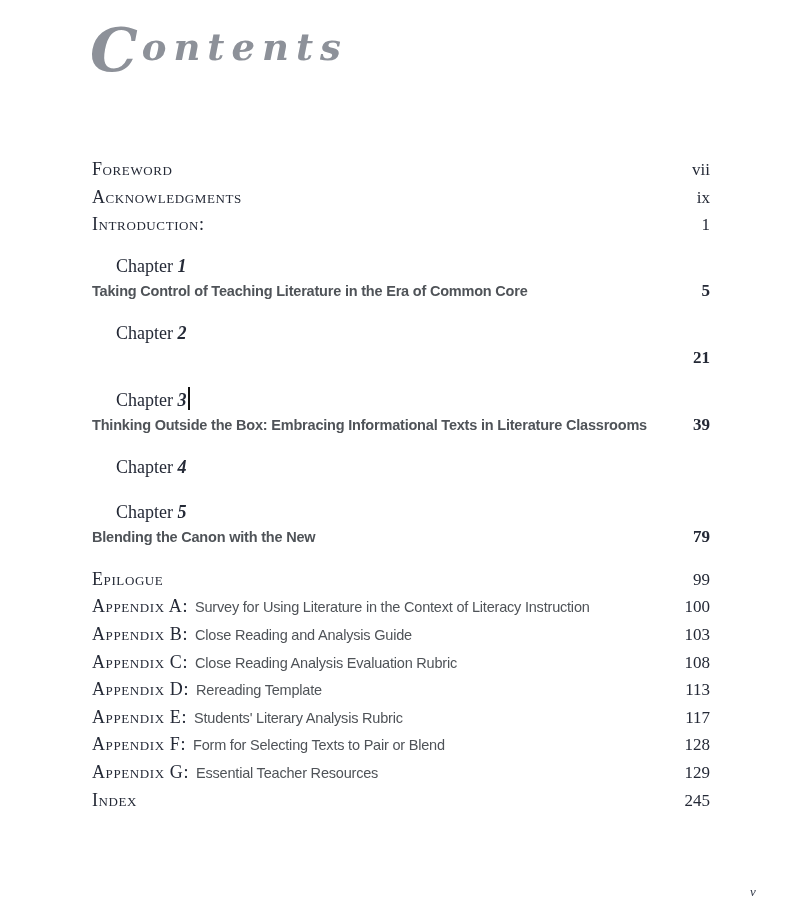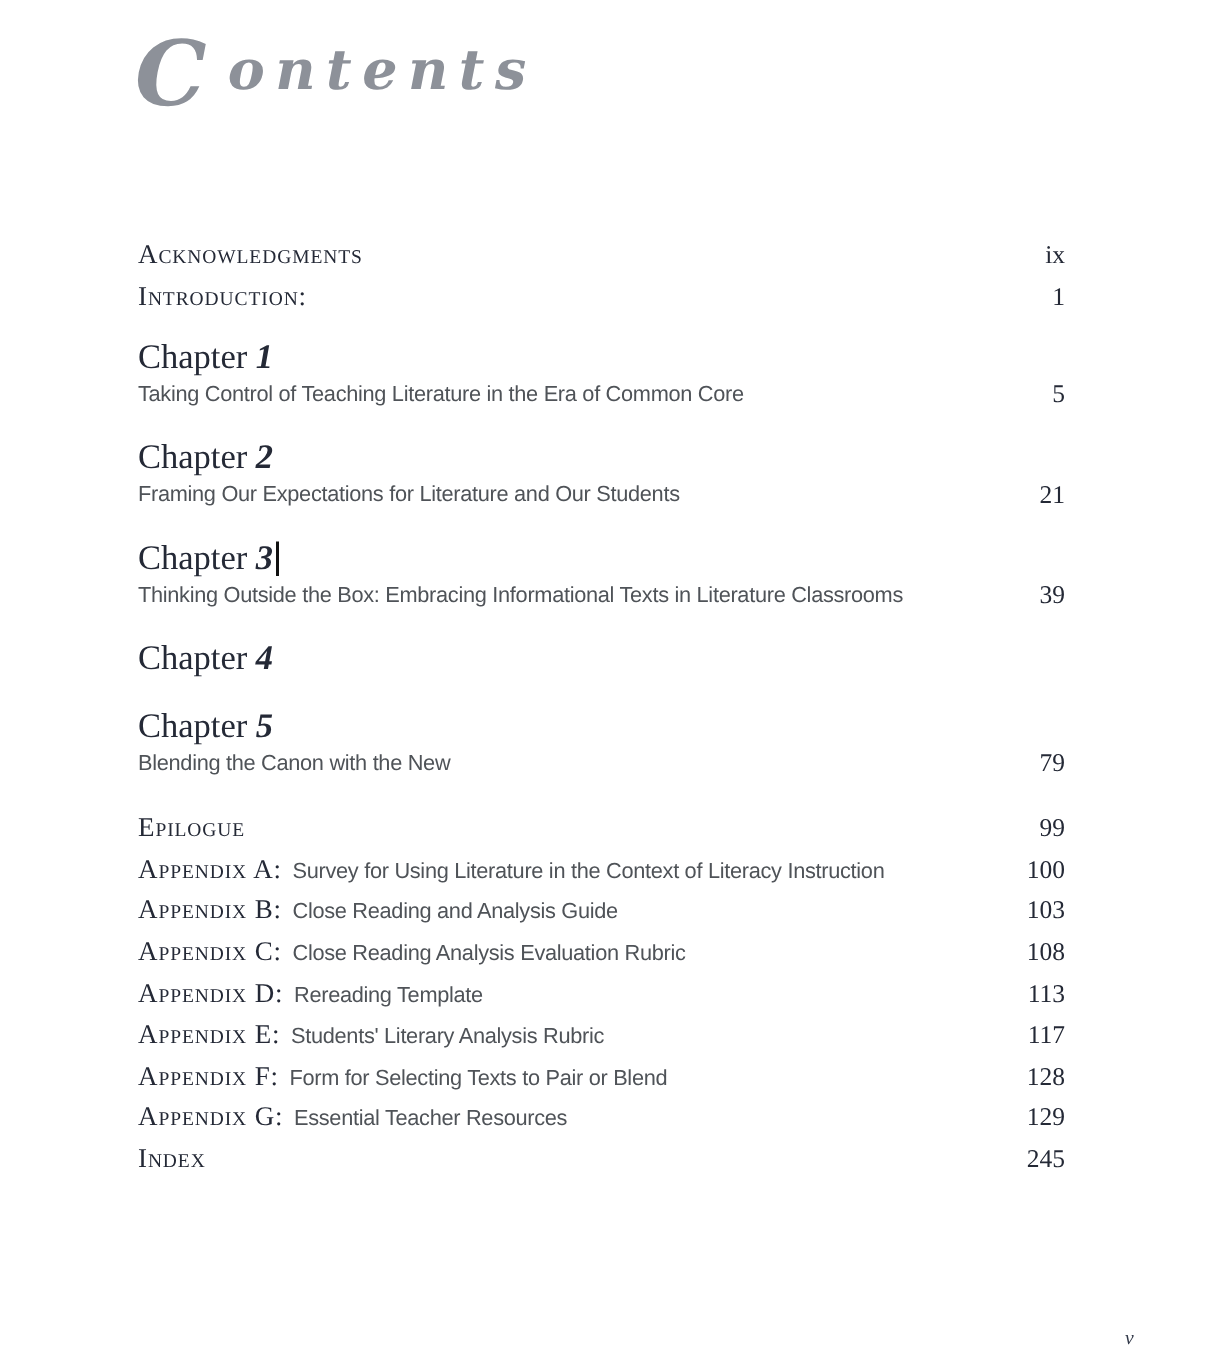--- a/index.html
+++ b/index.html
@@ -22,21 +22,21 @@
   
   .toc-title{
     position:absolute;left:90px;top:20px;
     display:flex;align-items:baseline;
     color:var(--c-title);
     font-family:"DejaVu Serif", serif;
     font-style:italic;font-weight:bold;
   }
   .toc-title .initial{font-size:60px;line-height:1;}
   .toc-title .rest{
-    font-size:37px;letter-spacing:7px;margin-left:14px;
+    font-size:37px;letter-spacing:7px;margin-left:4px;
     transform:translateY(-11px);display:inline-block;
   }
   
   .toc-body{
     position:absolute;left:92px;top:156px;width:618px;
   }
   .row{
     display:flex;align-items:baseline;
     height:27.6px;padding-top:3px;
   }
@@ -53,26 +53,26 @@
     margin-left:7px;white-space:nowrap;
   }
   .pagenum{
     margin-left:auto;
     font-size:17px;color:var(--c-text);
   }
   
   .chapters{margin-top:14px;}
   .chapter{margin-bottom:19px;}
   .ch-heading{
-    font-size:23px;line-height:26px;color:var(--c-text);
-    margin-bottom:2px;white-space:nowrap;
+    font-size:18px;line-height:26px;color:var(--c-text);
+    margin-bottom:2px;white-space:nowrap;margin-left:24px;
   }
   .ch-num{font-style:italic;font-weight:bold;}
   .ch-sub-row{
-    display:flex;align-items:center;line-height:20px;
+    display:flex;align-items:center;line-height:20px;font-weight:bold;
   }
   .ch-sub-row .subtitle{margin-left:0;}
   .text-cursor{
     display:inline-block;width:1.5px;height:23px;
     background:var(--c-cursor);
     vertical-align:text-bottom;margin-left:2px;
   }
   .back-matter{margin-top:4px;}
   
   .folio{
@@ -87,20 +87,25 @@
 
   <div class="toc-title">
     <span class="initial">C</span>
       <span class="rest">ontents</span>
   </div>
 
   <div class="toc-body">
 
     <div class="front-matter">
 
+        <div class="row">
+          <span class="sc-label">Foreword</span>
+
+          <span class="pagenum">vii</span>
+        </div>
 
         <div class="row">
           <span class="sc-label">Acknowledgments</span>
 
           <span class="pagenum">ix</span>
         </div>
 
         <div class="row">
           <span class="sc-label">Introduction:</span>
           <span class="pagenum">1</span>
@@ -117,21 +122,20 @@
             <span class="subtitle">Taking Control of Teaching Literature in the Era of Common Core</span>
             <span class="pagenum">5</span>
           </div>
         </div>
 
         <div class="chapter">
           <div class="ch-heading">
             <span>Chapter</span>&nbsp;<span class="ch-num">2</span>
           </div>
           <div class="ch-sub-row">
-            <span class="subtitle">Framing Our Expectations for Literature and Our Students</span>
             <span class="pagenum">21</span>
           </div>
         </div>
 
         <div class="chapter">
           <div class="ch-heading">
             <span>Chapter</span>&nbsp;<span class="ch-num">3</span><span class="text-cursor"></span>
           </div>
           <div class="ch-sub-row">
             <span class="subtitle">Thinking Outside the Box: Embracing Informational Texts in Literature Classrooms</span>

